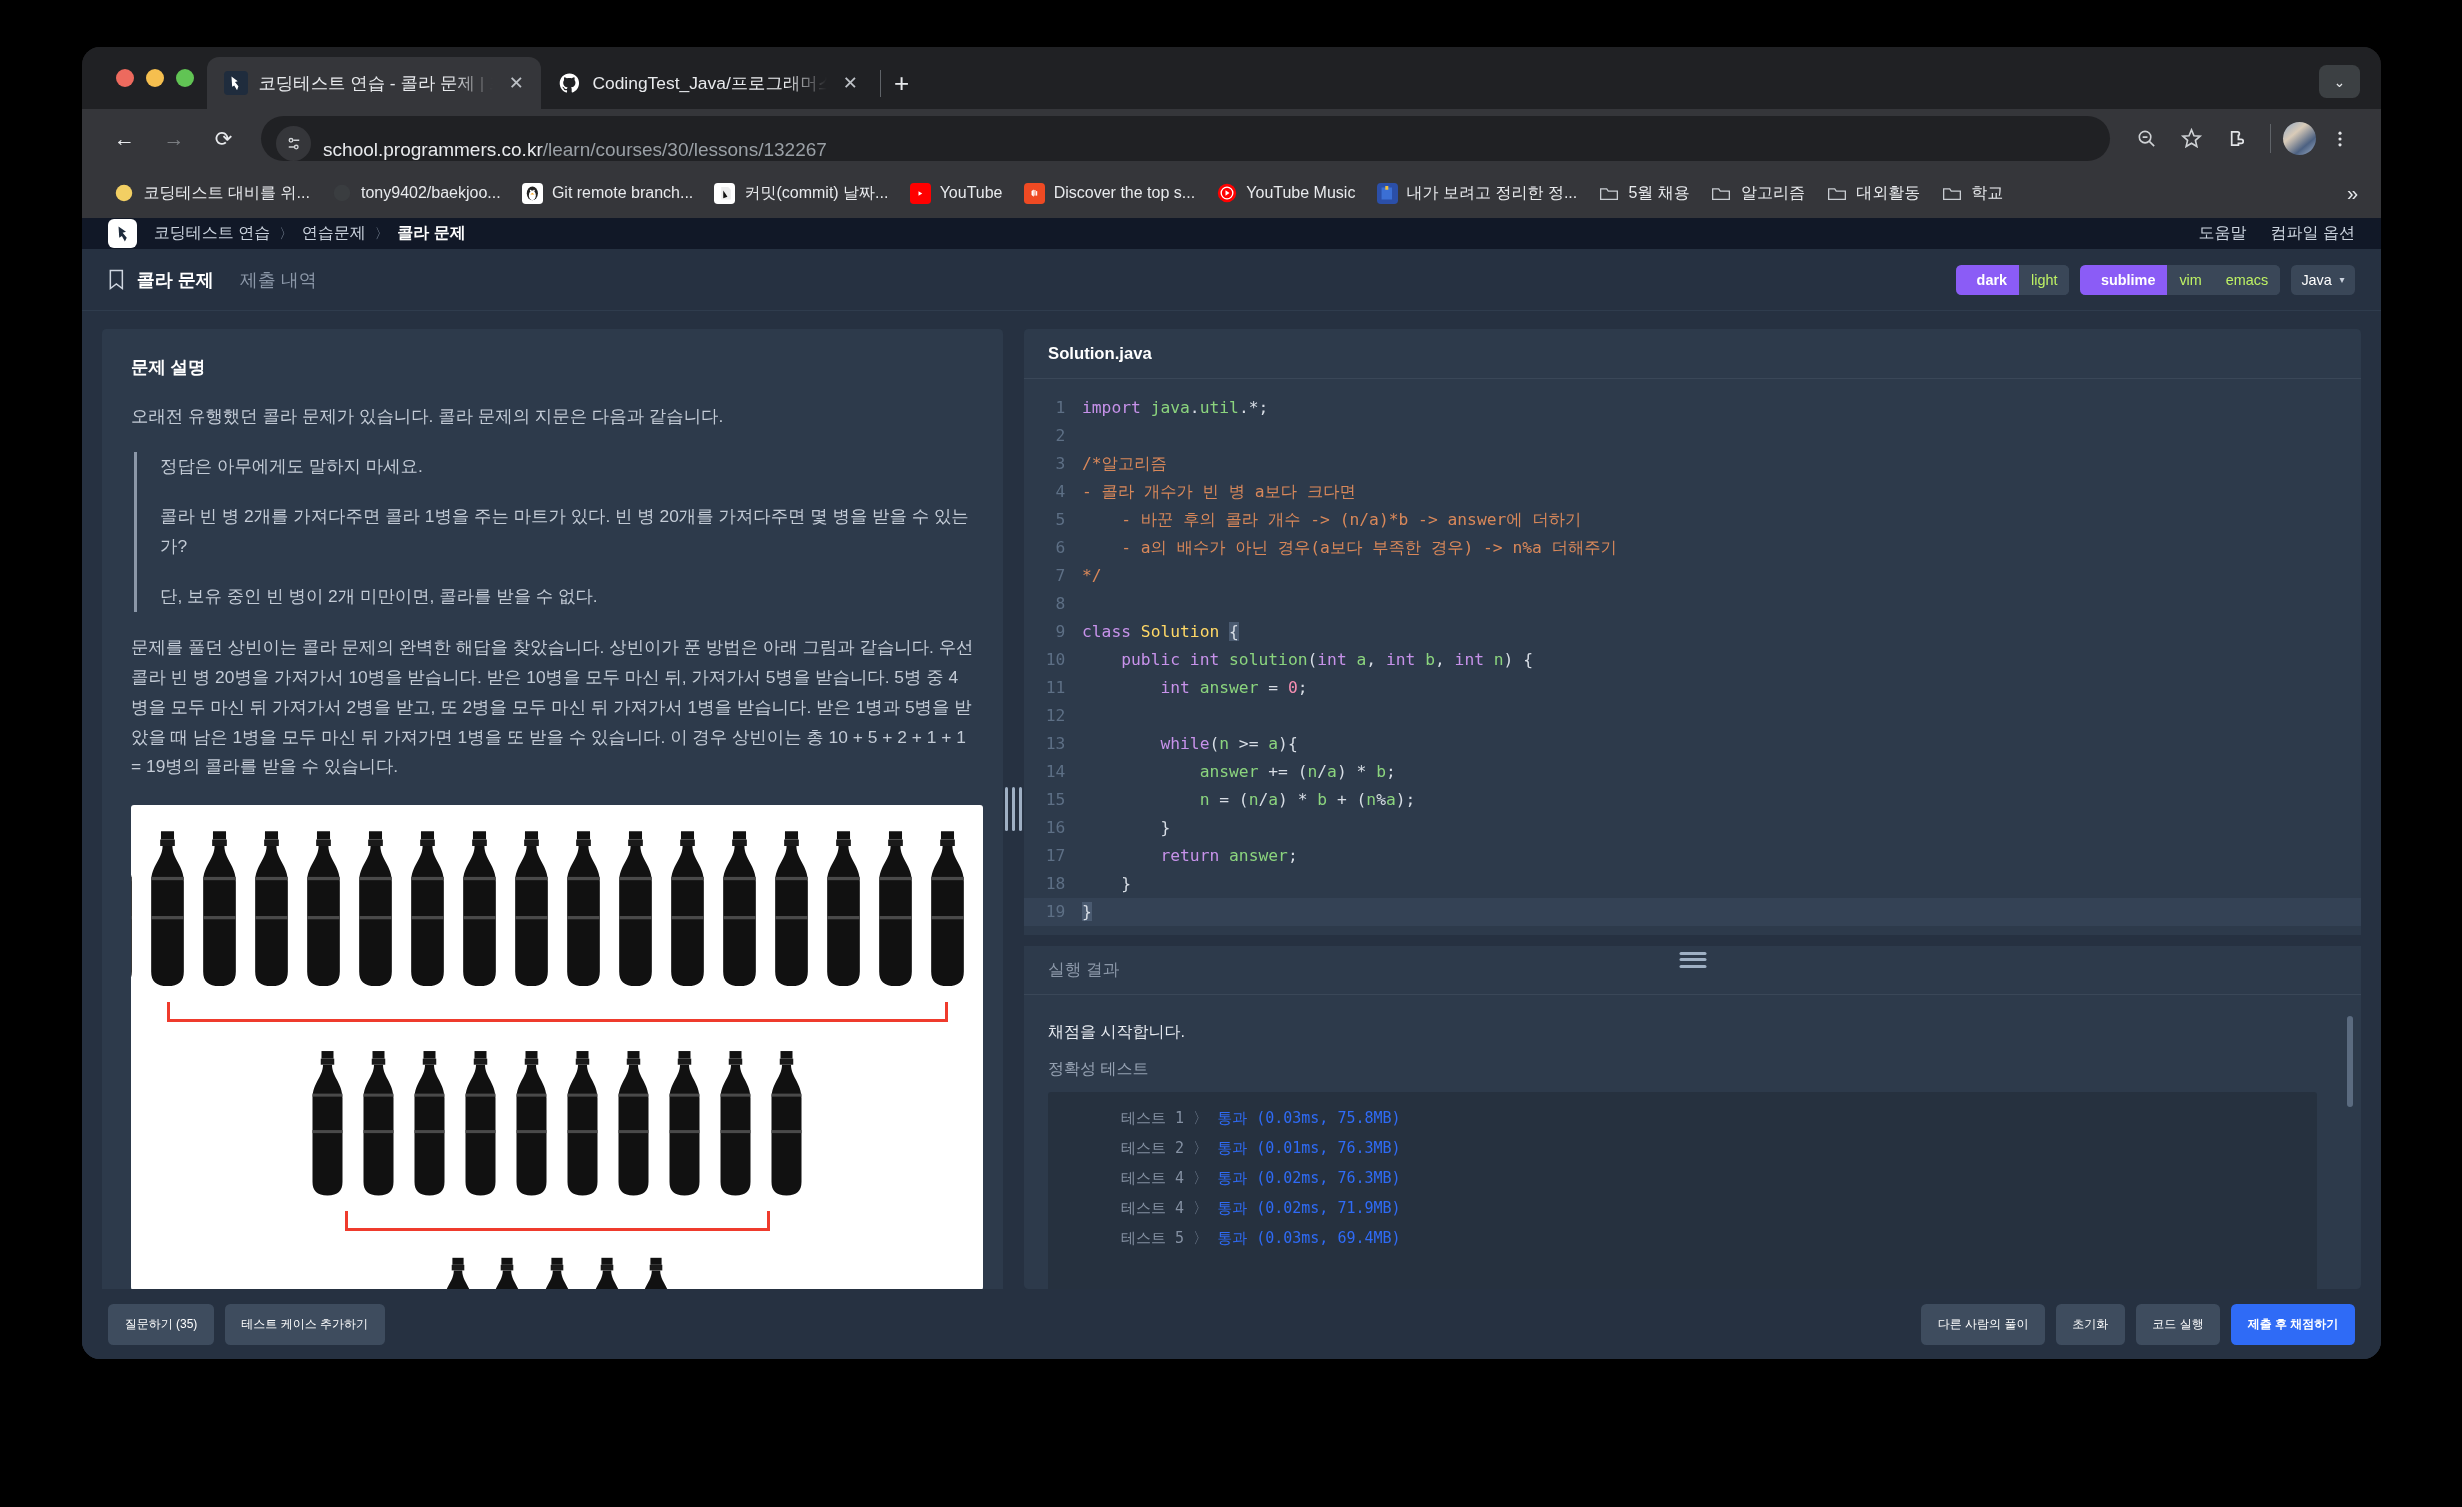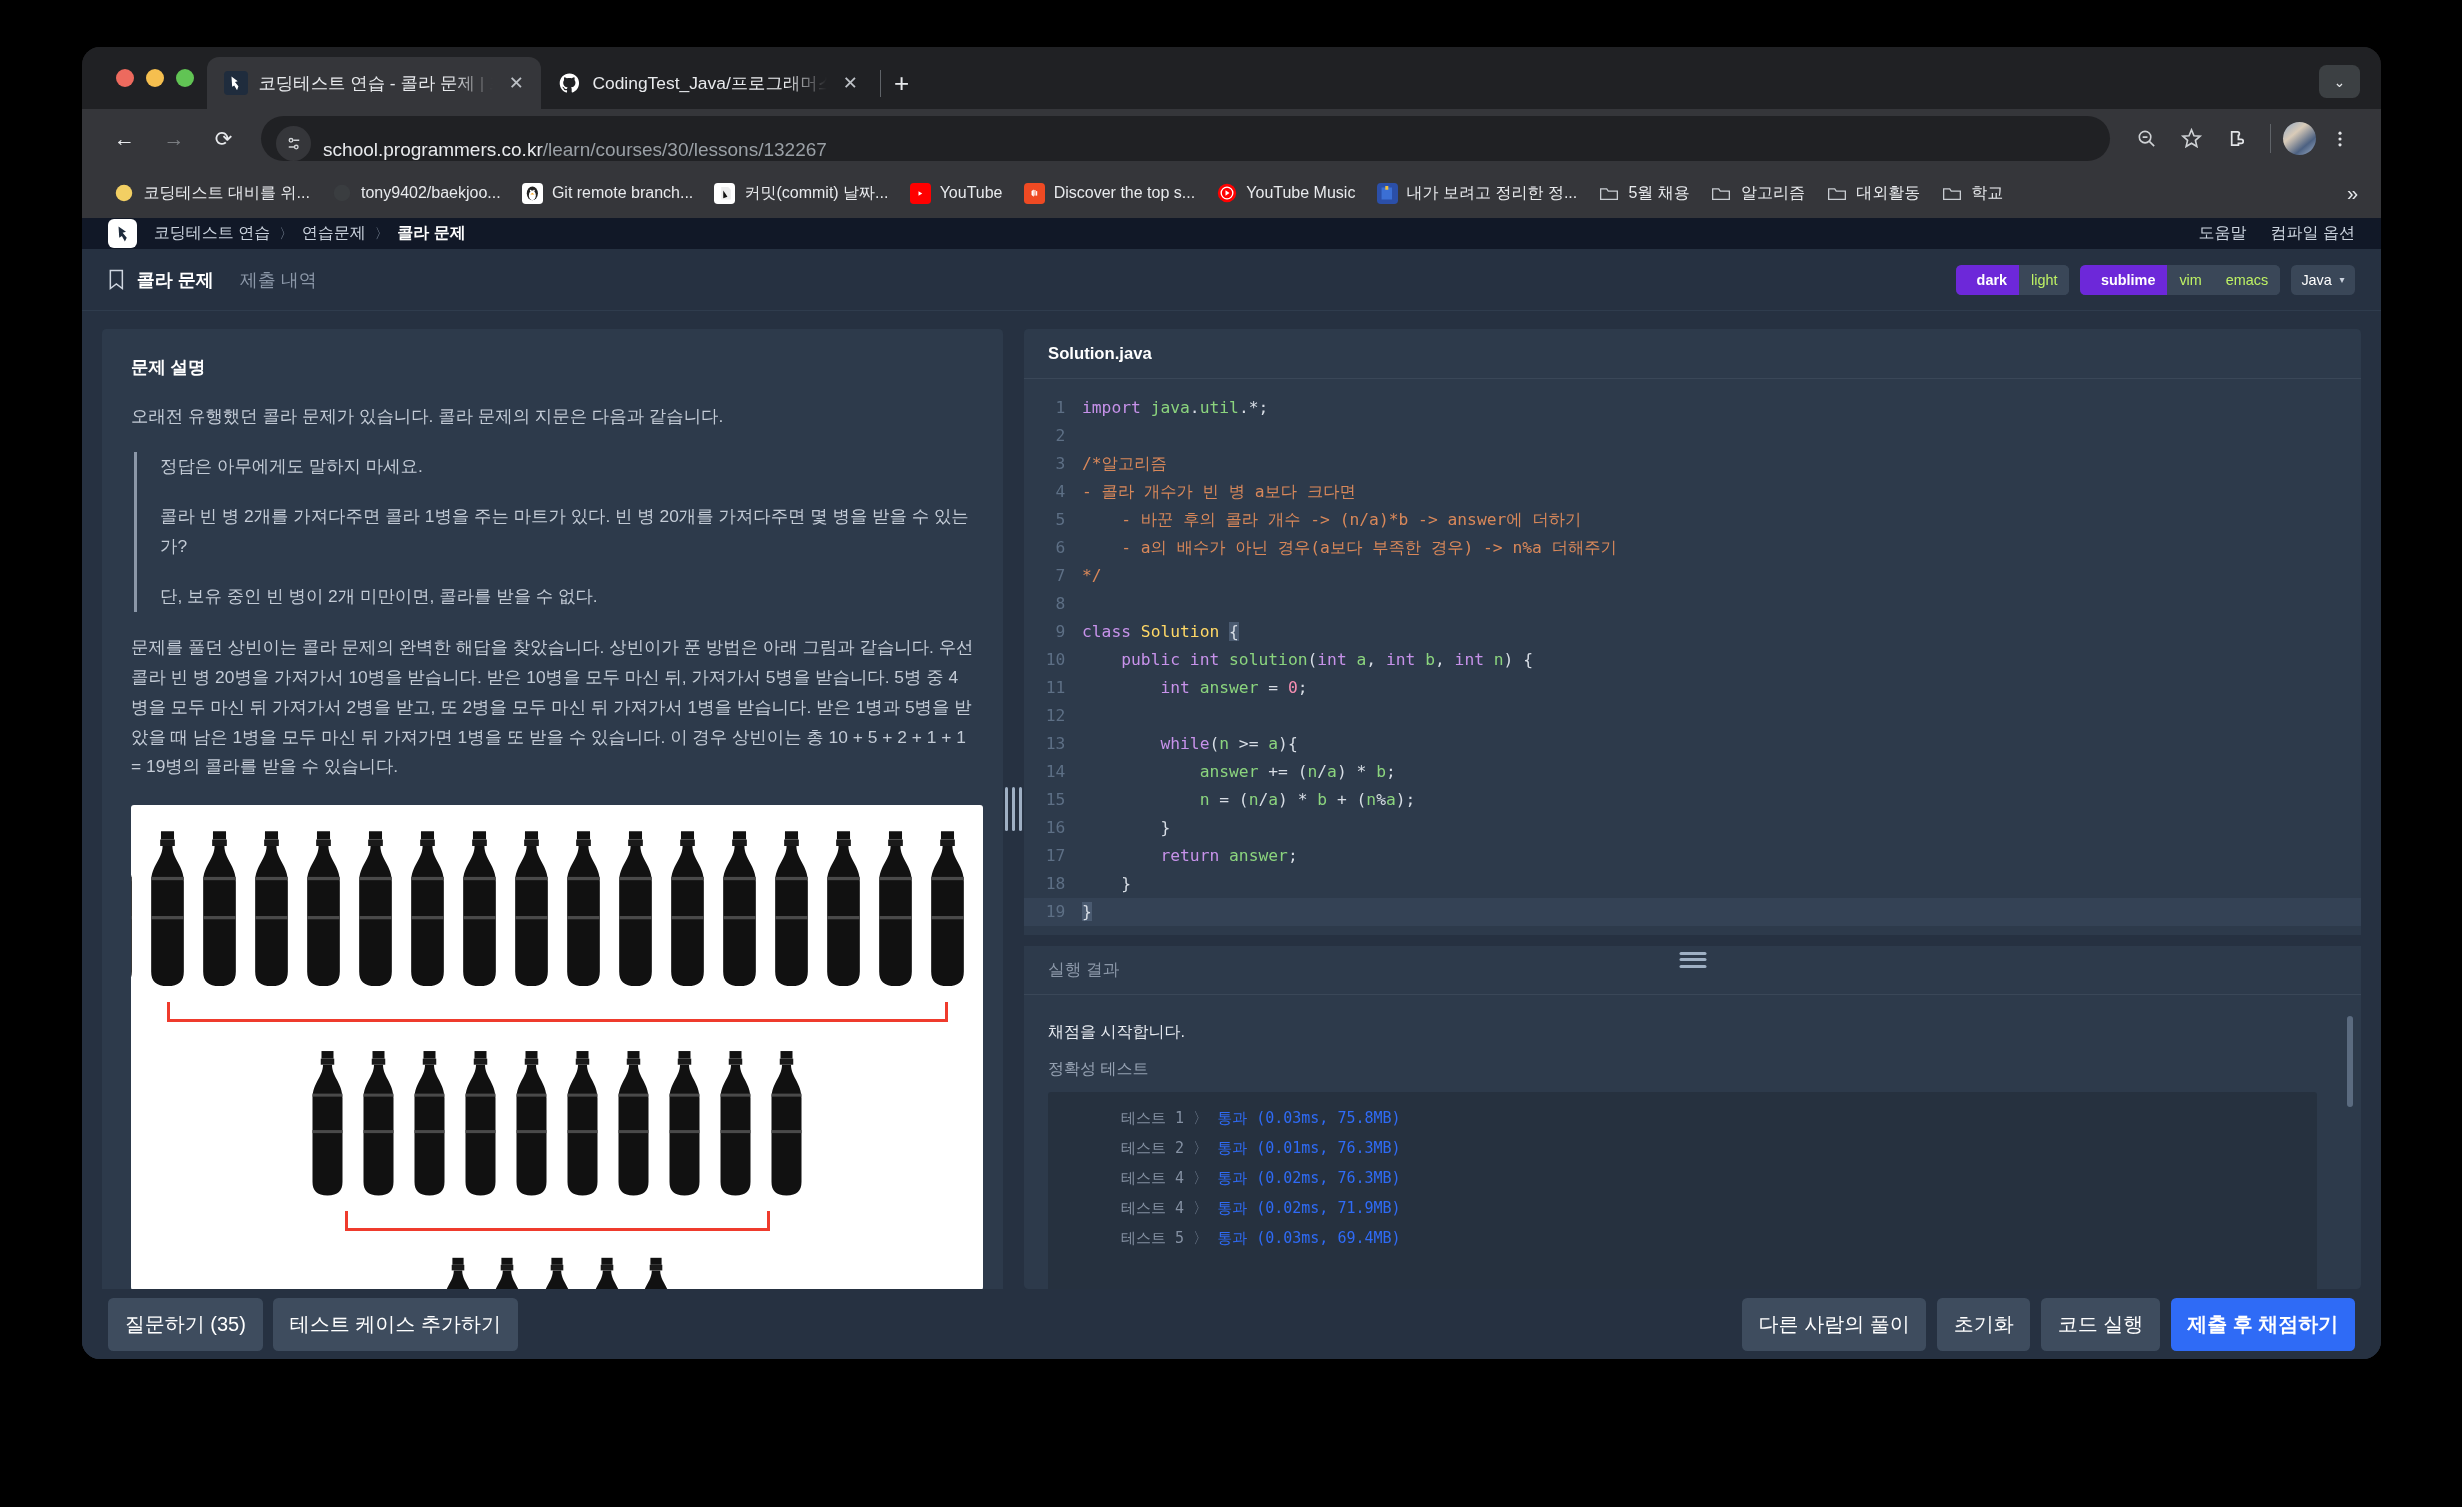--- a/index.html
+++ b/index.html
@@ -226,21 +226,21 @@
     border-radius: 5.3px;
     overflow: hidden;
     height: 30px;
   }
   .seg > span {
     display: flex; align-items: center; justify-content: center;
     padding: 0 12px;
     font-size: 14.4px;
     font-weight: 700;
   }
-  .seg > span.on { background: #6d28d9; color: #fff; padding-left: 21px; }
+  .seg > span.on { background: #8b5cf6; color: #fff; padding-left: 21px; }
   .seg > span.off { background: #3a4758; color: #bef264; font-weight: 400; }
   .lang-select {
     height: 30px;
     background: #3a4758;
     border-radius: 5.3px;
     color: #fff;
     font-size: 14.4px;
     display: flex; align-items: center; gap: 7.6px;
     padding: 0 10.6px;
   }
@@ -424,25 +424,25 @@
   .footer {
     position: absolute;
     left: 0; right: 0; bottom: 0;
     height: 70px;
     background: #263141;
     display: flex;
     align-items: center;
     padding: 0 26px;
   }
   .btn {
-    height: 53px;
+    height: 41px;
     border-radius: 5.3px;
     display: flex; align-items: center; justify-content: center;
     padding: 0 16.7px;
-    font-size: 20px;
+    font-size: 12px;
     color: #fff;
     background: #3e4c5e;
     margin-right: 10.6px;
     white-space: nowrap;
   }
   .btn.primary { background: #2f6bf6; font-weight: 700; }
   .footer-right { margin-left: auto; display: flex; }
   .footer-right .btn:last-child { margin-right: 0; }
 </style>
 </head>

